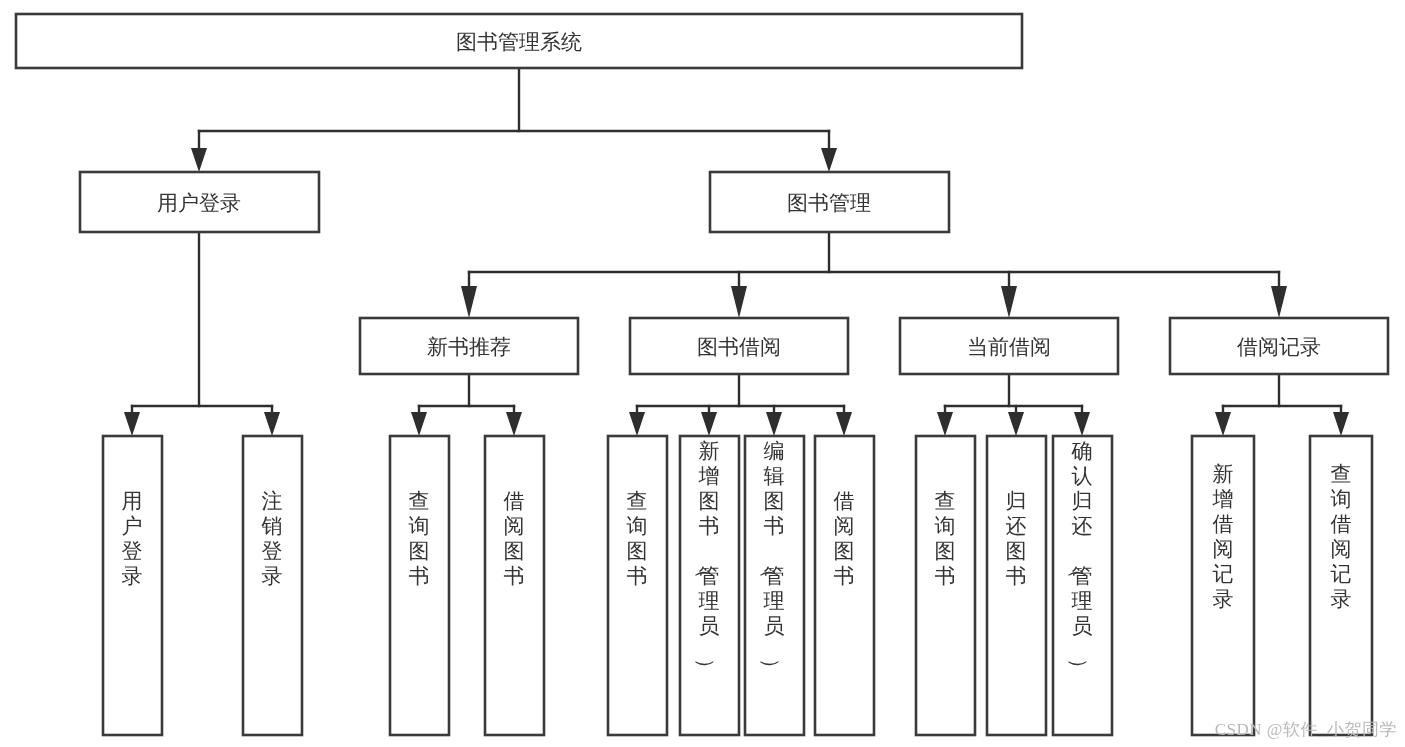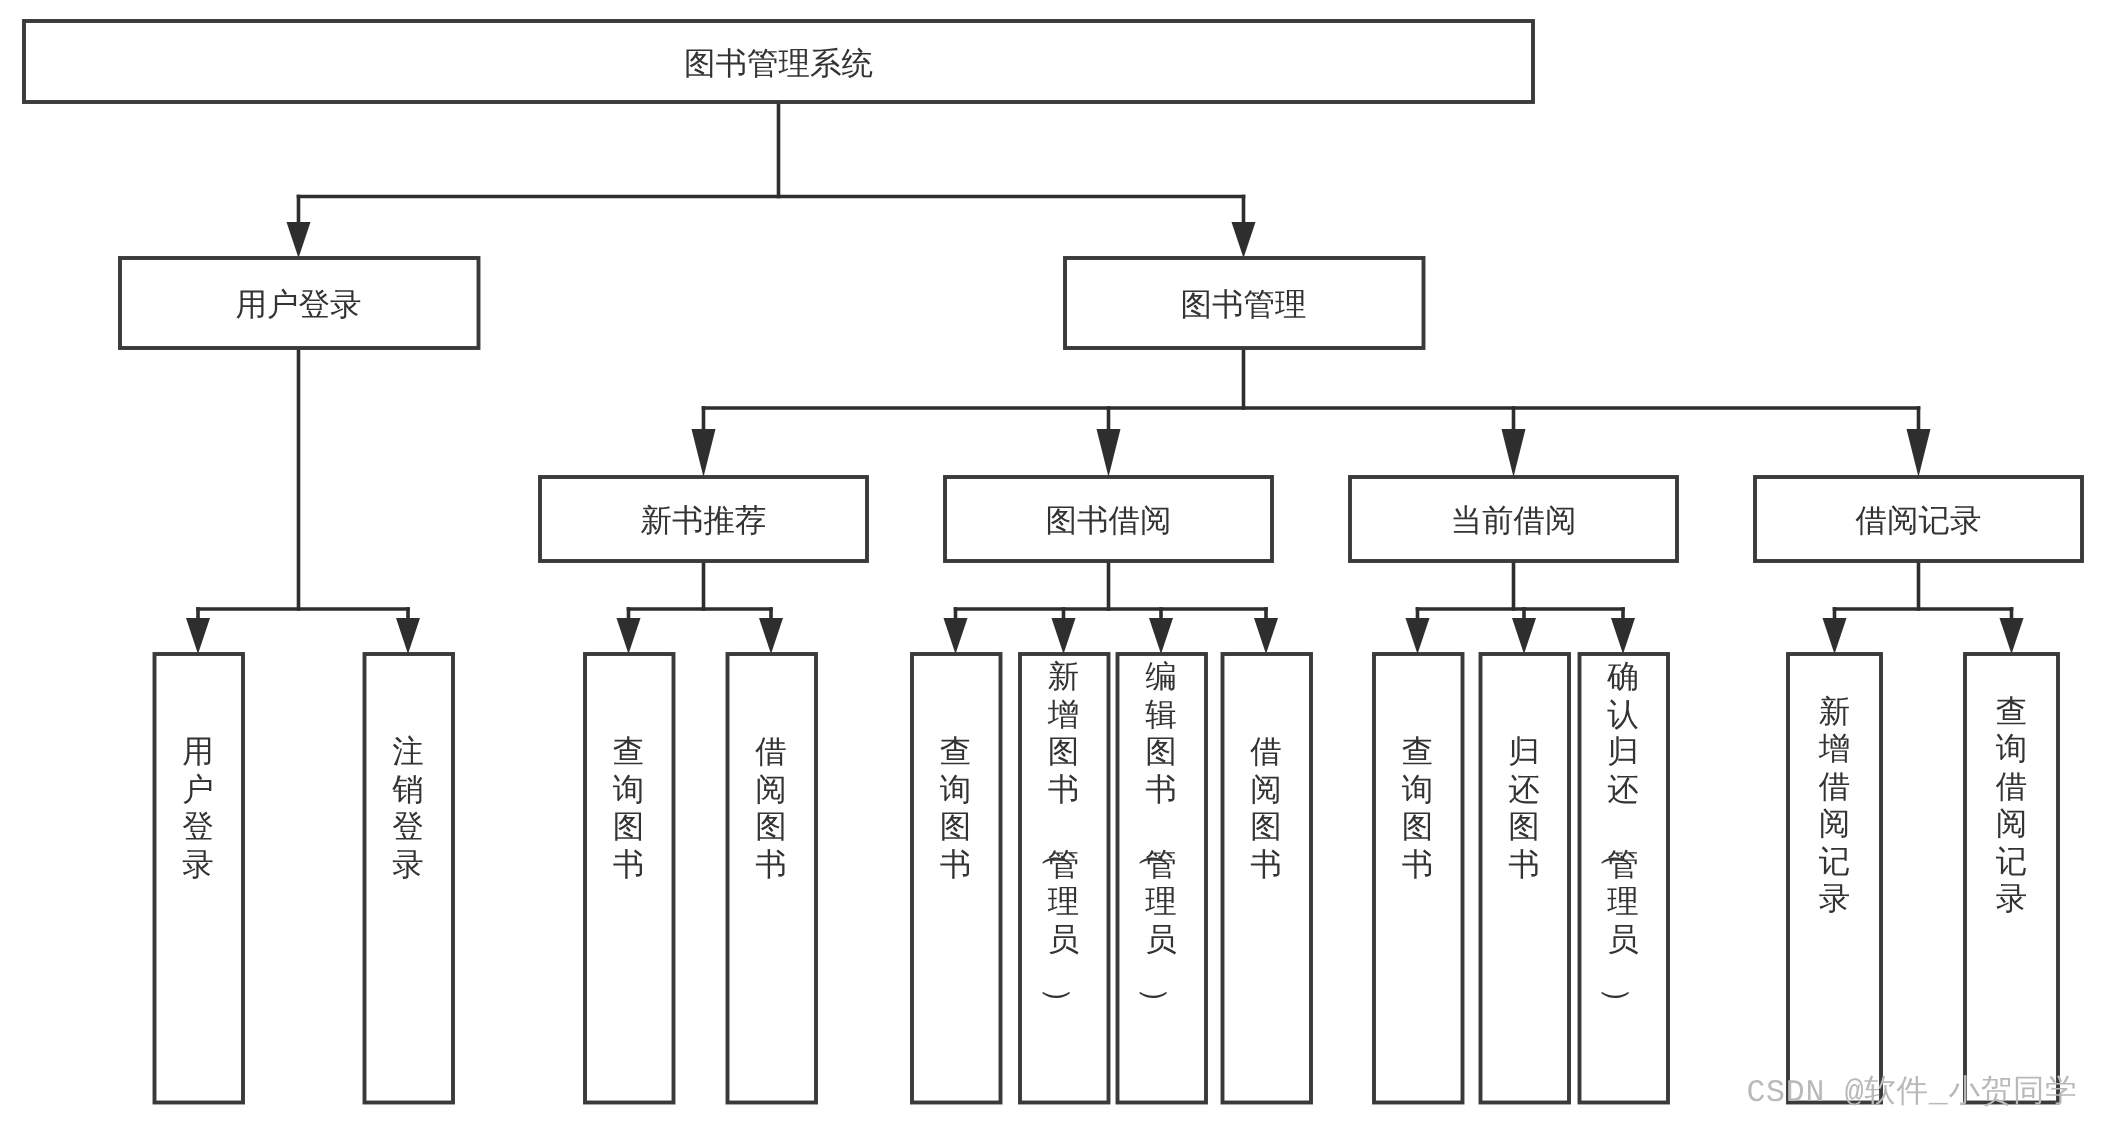--- a/index.html
+++ b/index.html
@@ -47,24 +47,24 @@
     dominant-baseline: central;
   }
   .node-label-vert {
     font-family: "DejaVu Sans", "Liberation Sans", sans-serif;
     fill: #333333;
     font-size: 21px;
     text-anchor: middle;
   }
   .watermark {
     position: absolute;
-    right: 20px;
+    right: 8px;
     bottom: 6px;
-    font-family: Liberation Mono, monospace;
-    font-size: 21px;
+    font-family: Liberation Serif, serif;
+    font-size: 17px;
     color: #b9b9b9;
     white-space: nowrap;
     letter-spacing: 0.5px;
   }
 </style>
 </head>
 <body>
 
 <div id="diagram-root">
 

